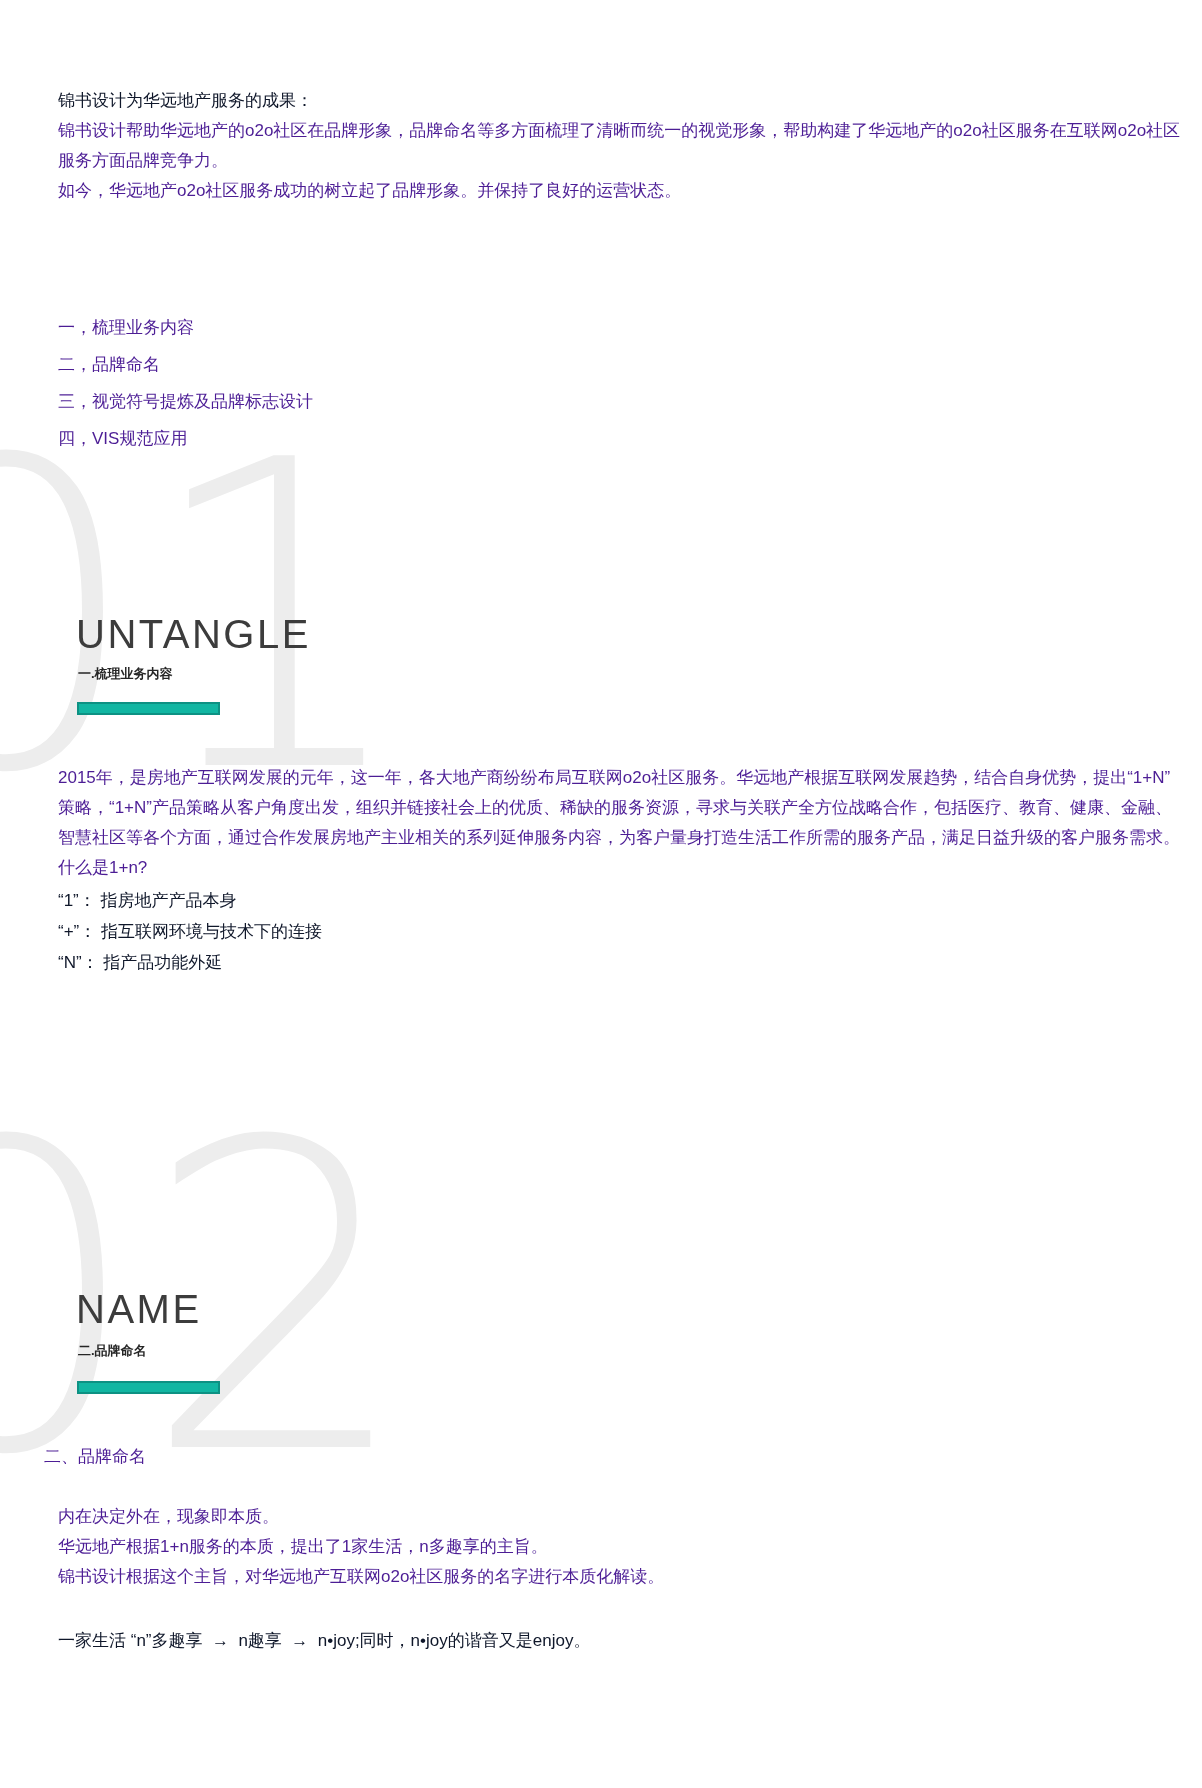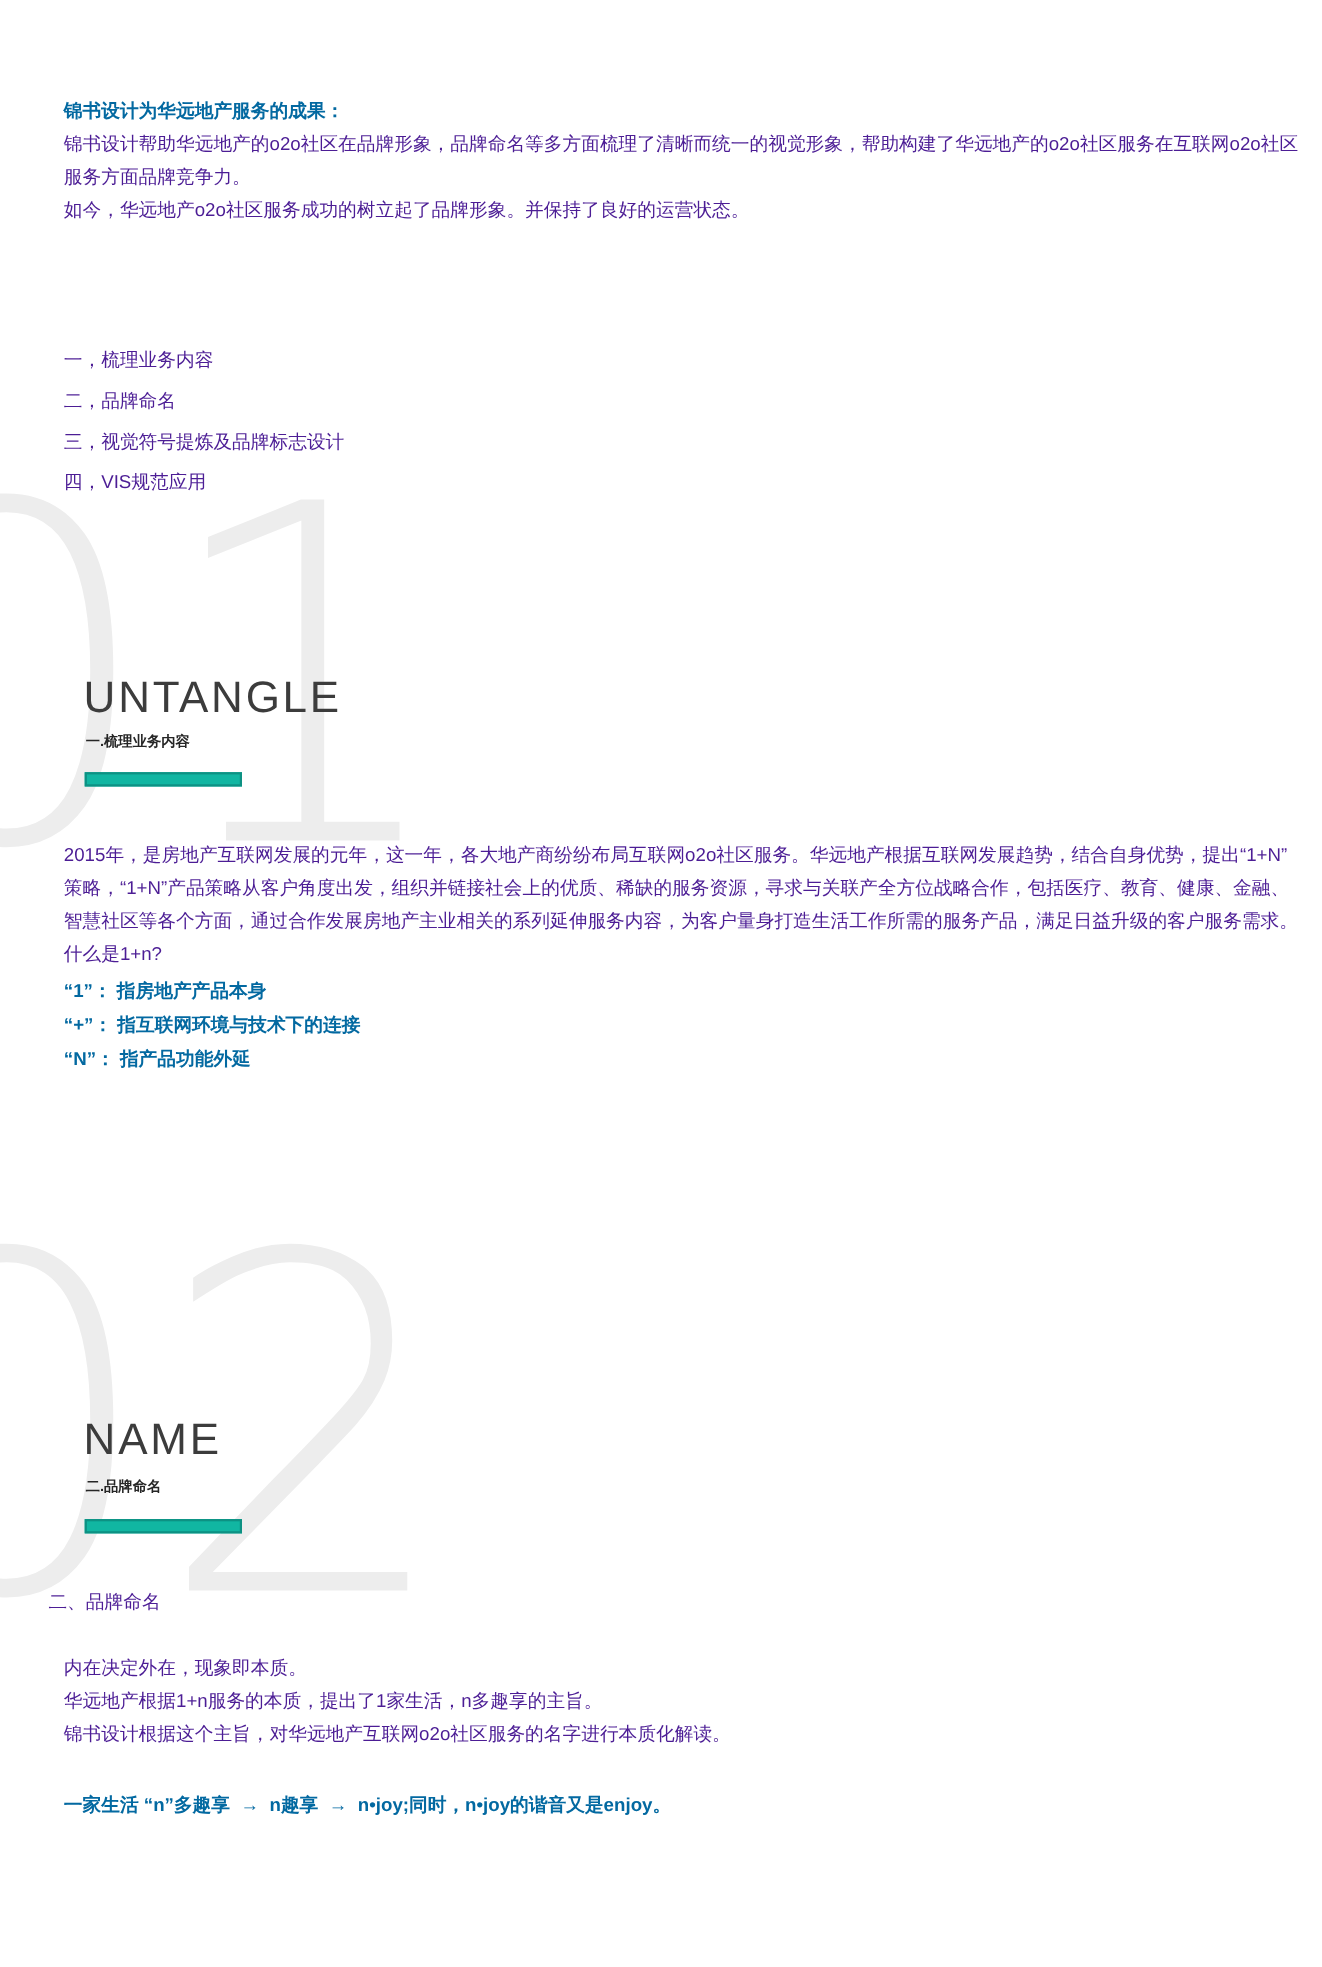--- a/index.html
+++ b/index.html
@@ -23,21 +23,21 @@
     letter-spacing:0;
     white-space:pre;
     user-select:none;
   }
   .line{
     font-size:17px;
     line-height:30px;
     white-space:pre;
     color:#4c1d95;
   }
-  .bold{font-weight:bold;color:#0369a1;}
+  .bold{font-weight:normal;color:#0f172a;}
   .list .line{line-height:37px;}
   .defs .line{line-height:31px;}
   .heading{
     font-size:40px;
     line-height:44px;
     font-weight:300;
     letter-spacing:2.5px;
     color:#3c3c3c;
     white-space:pre;
   }

